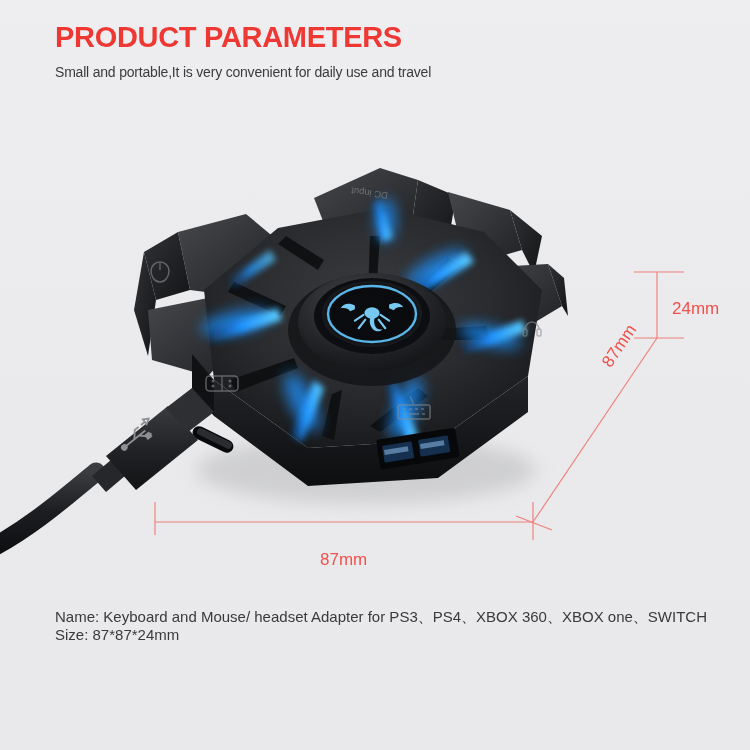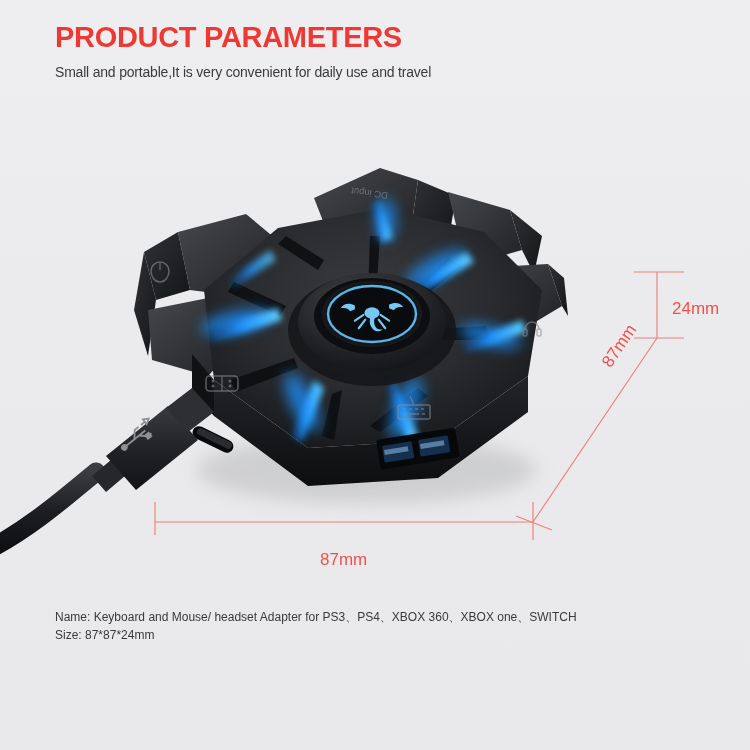--- a/index.html
+++ b/index.html
@@ -76,21 +76,21 @@
   }
 
   .label-87-bot { left: 320px; top: 430px; }
 
   
   .specs {
     position: absolute;
     left: 55px; top: 608px;
     width: 660px;
     color: #3a3a3c;
-    font-size: 12px;
+    font-size: 15px;
     line-height: 18.2px;
   }
 
   .spec-line { white-space: nowrap; }
 </style>
 </head>
 <body>
 
 <div class="page">
 

